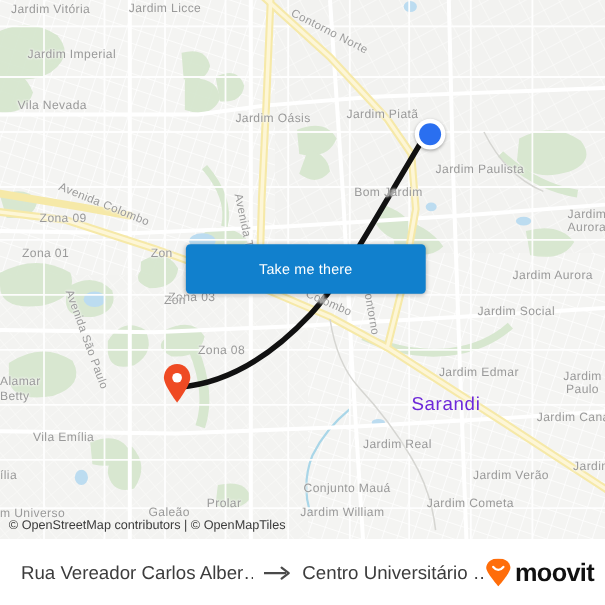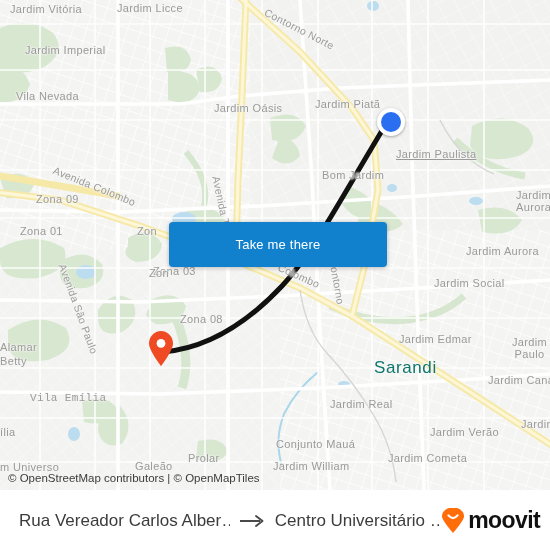--- a/index.html
+++ b/index.html
@@ -25,21 +25,21 @@
     position: absolute;
     color: #9a9a9a;
     font-size: 11px;
     font-family: "Liberation Sans", sans-serif;
     white-space: nowrap;
     letter-spacing: .35px;
     text-shadow: 0 0 2px #f6f6f4, 0 0 2px #f6f6f4, 0 0 3px #f6f6f4;
     pointer-events: none;
   }
   .lbl.city {
-    color: #0f766e; font-size: 17px; letter-spacing: .6px;
+    color: #6d28d9; font-size: 17px; letter-spacing: .6px;
   }
   .lbl.road {
     color: #9b9b9b; font-size: 10.5px; font-style: normal;
   }
   .lbl.two { line-height: 12px; white-space: pre; text-align: center; }
 
   
   #dest-marker {
     position: absolute; left: 377px; top: 108px;
     width: 28px; height: 28px; border-radius: 50%;
@@ -236,38 +236,38 @@
       <path d="M163 352 C 210 348, 250 320, 282 286 C 312 254, 340 200, 386 124" stroke="#111111" stroke-width="5" fill="none" stroke-linecap="round"></path>
     </svg>
 
     <div id="place-labels">
         <div class="lbl" style="left: 10px; top: 3px;">Jardim Vitória</div>
         <div class="lbl" style="left: 117px; top: 2px;">Jardim Licce</div>
         <div class="lbl" style="left: 25px; top: 44px;">Jardim Imperial</div>
         <div class="lbl" style="left: 16px; top: 90px;">Vila Nevada</div>
         <div class="lbl" style="left: 214px; top: 102px;">Jardim Oásis</div>
         <div class="lbl" style="left: 315px; top: 98px;">Jardim Piatã</div>
-        <div class="lbl" style="left: 396px; top: 148px; text-decoration: underline;">Jardim Paulista</div>
+        <div class="lbl" style="left: 396px; top: 148px;">Jardim Paulista</div>
         <div class="lbl" style="left: 322px; top: 169px;">Bom Jardim</div>
         <div class="lbl" style="left: 20px; top: 193px; margin-left: 16px;">Zona 09</div>
         <div class="lbl" style="left: 20px; top: 225px;">Zona 01</div>
         <div class="lbl" style="left: 121px; top: 265px; margin-left: 32px;">Zona 03</div>
         <div class="lbl" style="left: 180px; top: 313px;">Zona 08</div>
         <div class="lbl" style="left: 466px; top: 245px;">Jardim Aurora</div>
         <div class="lbl" style="left: 434px; top: 277px;">Jardim Social</div>
         <div class="lbl" style="left: 399px; top: 333px;">Jardim Edmar</div>
         <div class="lbl" style="left: 330px; top: 398px;">Jardim Real</div>
         <div class="lbl" style="left: 430px; top: 426px;">Jardim Verão</div>
         <div class="lbl" style="left: 388px; top: 452px;">Jardim Cometa</div>
         <div class="lbl" style="left: 488px; top: 374px;">Jardim Cana</div>
         <div class="lbl" style="left: 276px; top: 438px;">Conjunto Mauá</div>
         <div class="lbl" style="left: 273px; top: 460px;">Jardim William</div>
         <div class="lbl" style="left: 135px; top: 436px; margin-top: 24px;">Galeão</div>
         <div class="lbl" style="left: 188px; top: 452px;">Prolar</div>
-        <div class="lbl" style="left: 30px; top: 392px; font-family: Liberation Mono, monospace;">Vila Emília</div>
+        <div class="lbl" style="left: 30px; top: 392px;">Vila Emília</div>
         <div class="lbl" style="left: 0px; top: 341px;">Alamar</div>
         <div class="lbl" style="left: 0px; top: 355px;">Betty</div>
         <div class="lbl" style="left: 0px; top: 426px;">ília</div>
         <div class="lbl" style="left: 0px; top: 461px;">m Universo</div>
         <div class="lbl" style="left: 137px; top: 225px;">Zon</div>
         <div class="lbl" style="left: 149px; top: 267px;">Zon</div>
         <div class="lbl two" style="left: 516px; top: 189px;">Jardim
 Aurora</div>
         <div class="lbl two" style="left: 512px; top: 336px;">Jardim
 Paulo</div>

